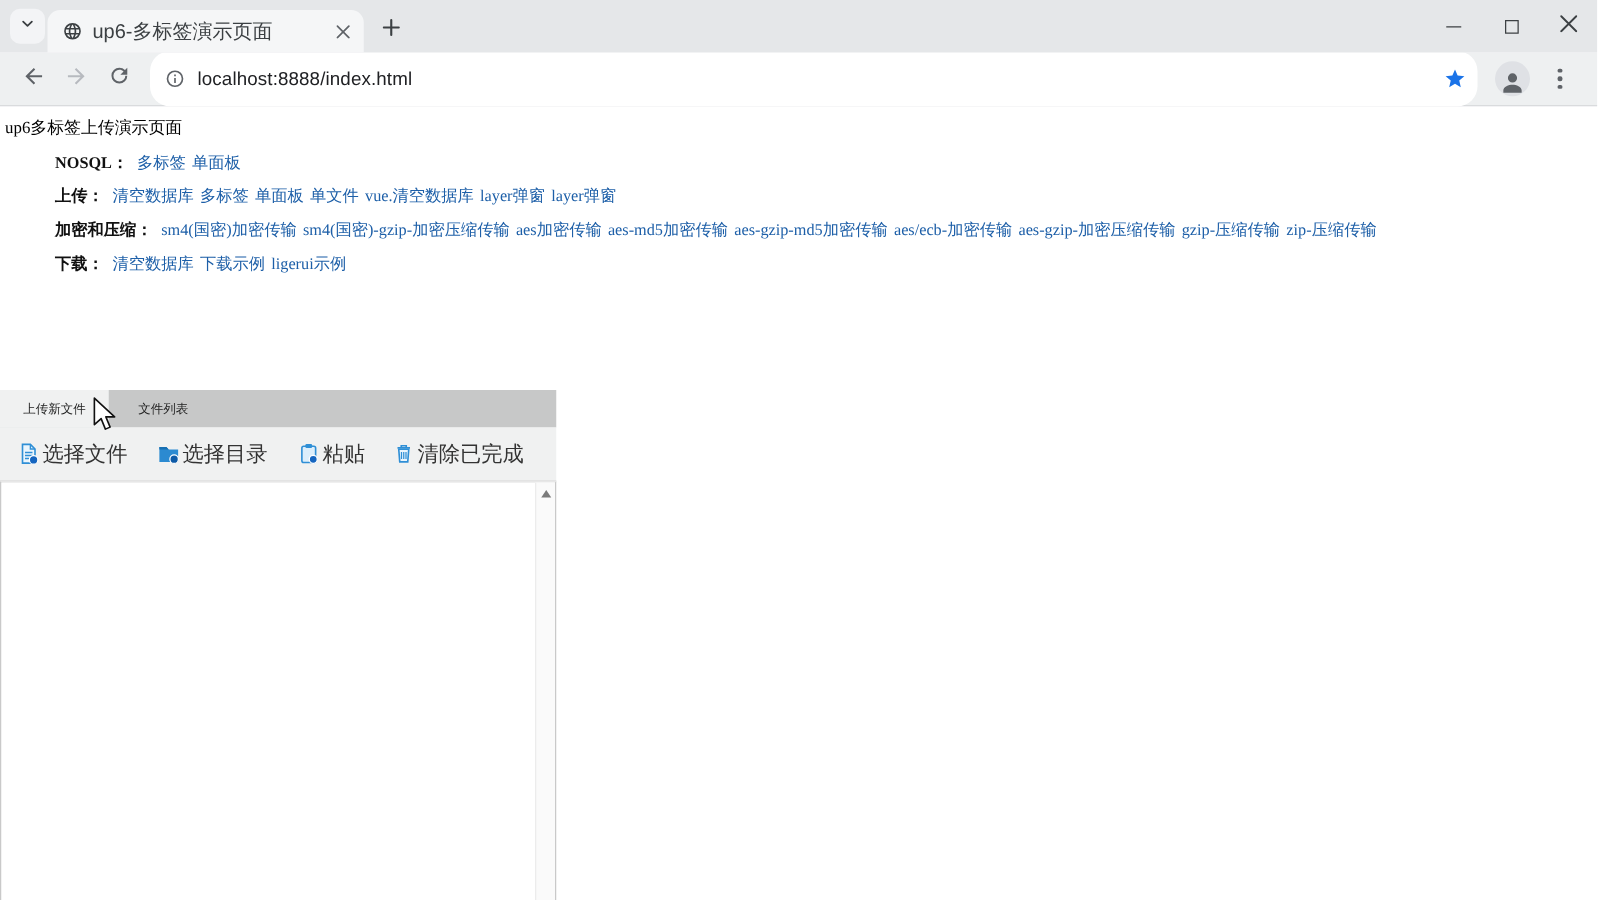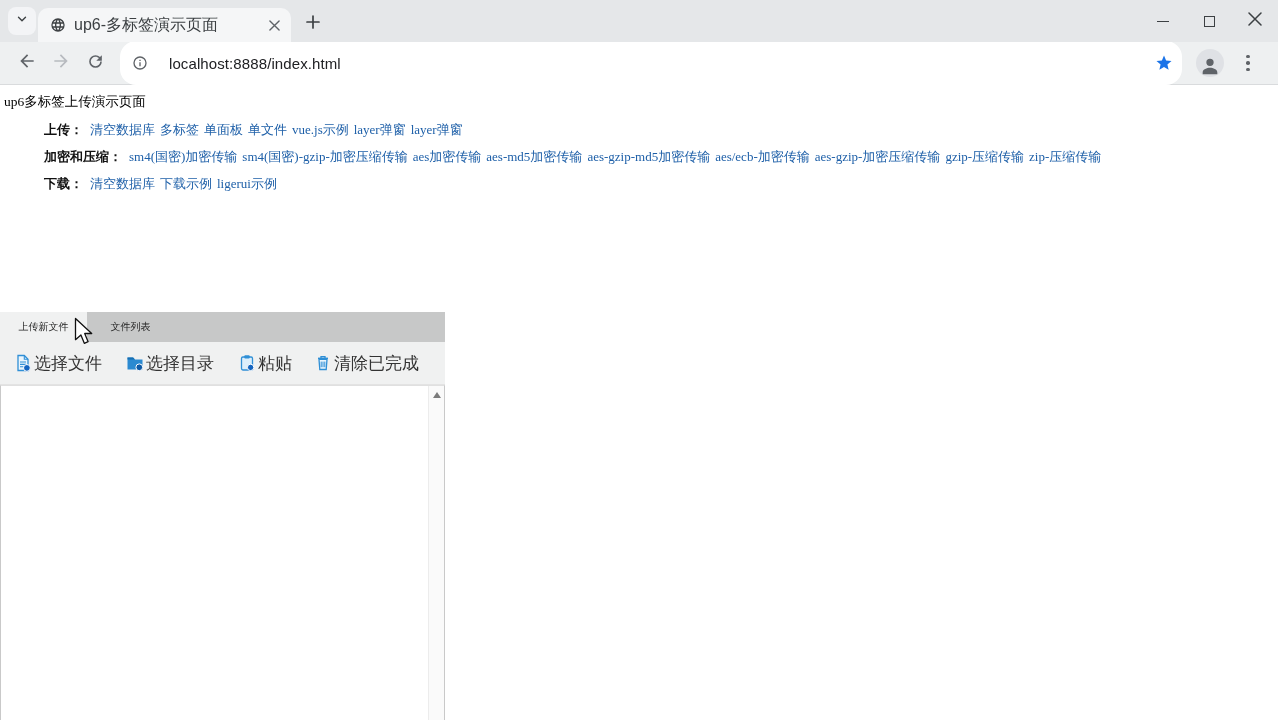--- a/index.html
+++ b/index.html
@@ -22,21 +22,21 @@
   .win-controls { position:absolute; right:0; top:0; height:42px; display:flex; }
   .win-btn { width:46px; height:42px; display:flex; align-items:center; justify-content:center; cursor:pointer; }
   .glyph-min { width:12px; height:0; border-top:1.6px solid #3c4043; }
   .glyph-max { width:11px; height:11px; border:1.6px solid #3c4043; }
 
   
   .navbar { height:43px; background:#eef0f1; border-bottom:1px solid #d9dbdd;
     display:flex; align-items:center; padding:0 10px; }
   .nav-btn { width:34px; height:34px; display:flex; align-items:center; justify-content:center; border-radius:50%; cursor:pointer; }
   .urlbar { flex:1; height:44px; background:#fff; border-radius:16px; margin:0 14px 0 8px;
-    display:flex; align-items:center; padding:0 9px 0 12px; cursor:text;gap:11px; }
+    display:flex; align-items:center; padding:0 9px 0 12px; cursor:text; }
   .url-text { flex:1; font-size:15px; color:#202124; margin-left:10px; letter-spacing:.1px; }
   .avatar-btn { width:28px; height:28px; border-radius:50%; background:#dfe1e5;
     display:flex; align-items:flex-end; justify-content:center; overflow:hidden; margin-right:10px; cursor:pointer; }
   .kebab-btn { width:28px; height:28px; display:flex; flex-direction:column; align-items:center; justify-content:center;
     gap:3px; margin-right:6px; cursor:pointer; }
   .kebab-dot { width:3.5px; height:3.5px; border-radius:50%; background:#5f6368; }
 
   
   .page { position:relative; font-family:"Liberation Serif", serif; }
   .page-heading { font-size:13.5px; font-weight:normal; color:#000; padding:8px 0 0 4px; }
@@ -164,21 +164,24 @@
       <span class="kebab-dot"></span>
       <span class="kebab-dot"></span>
     </div>
   </div>
 
   <div class="page">
     <div class="page-heading">up6多标签上传演示页面</div>
 
     <div class="link-rows">
       <div class="link-row">
-        <span class="row-label">上传：</span><span class="links"><a class="demo-link">清空数据库</a><a class="demo-link">多标签</a><a class="demo-link">单面板</a><a class="demo-link">单文件</a><a class="demo-link">vue.js示例</a><a class="demo-link">layer弹窗</a><a class="demo-link">layer弹窗</a></span>
+        <span class="row-label">NOSQL：</span><span class="links"><a class="demo-link">多标签</a><a class="demo-link">单面板</a></span>
+      </div>
+      <div class="link-row">
+        <span class="row-label">上传：</span><span class="links"><a class="demo-link">清空数据库</a><a class="demo-link">多标签</a><a class="demo-link">单面板</a><a class="demo-link">单文件</a><a class="demo-link">vue.清空数据库</a><a class="demo-link">layer弹窗</a><a class="demo-link">layer弹窗</a></span>
       </div>
       <div class="link-row">
         <span class="row-label">加密和压缩：</span><span class="links"><a class="demo-link">sm4(国密)加密传输</a><a class="demo-link">sm4(国密)-gzip-加密压缩传输</a><a class="demo-link">aes加密传输</a><a class="demo-link">aes-md5加密传输</a><a class="demo-link">aes-gzip-md5加密传输</a><a class="demo-link">aes/ecb-加密传输</a><a class="demo-link">aes-gzip-加密压缩传输</a><a class="demo-link">gzip-压缩传输</a><a class="demo-link">zip-压缩传输</a></span>
       </div>
       <div class="link-row">
         <span class="row-label">下载：</span><span class="links"><a class="demo-link">清空数据库</a><a class="demo-link">下载示例</a><a class="demo-link">ligerui示例</a></span>
       </div>
     </div>
 
     <div class="panel">

